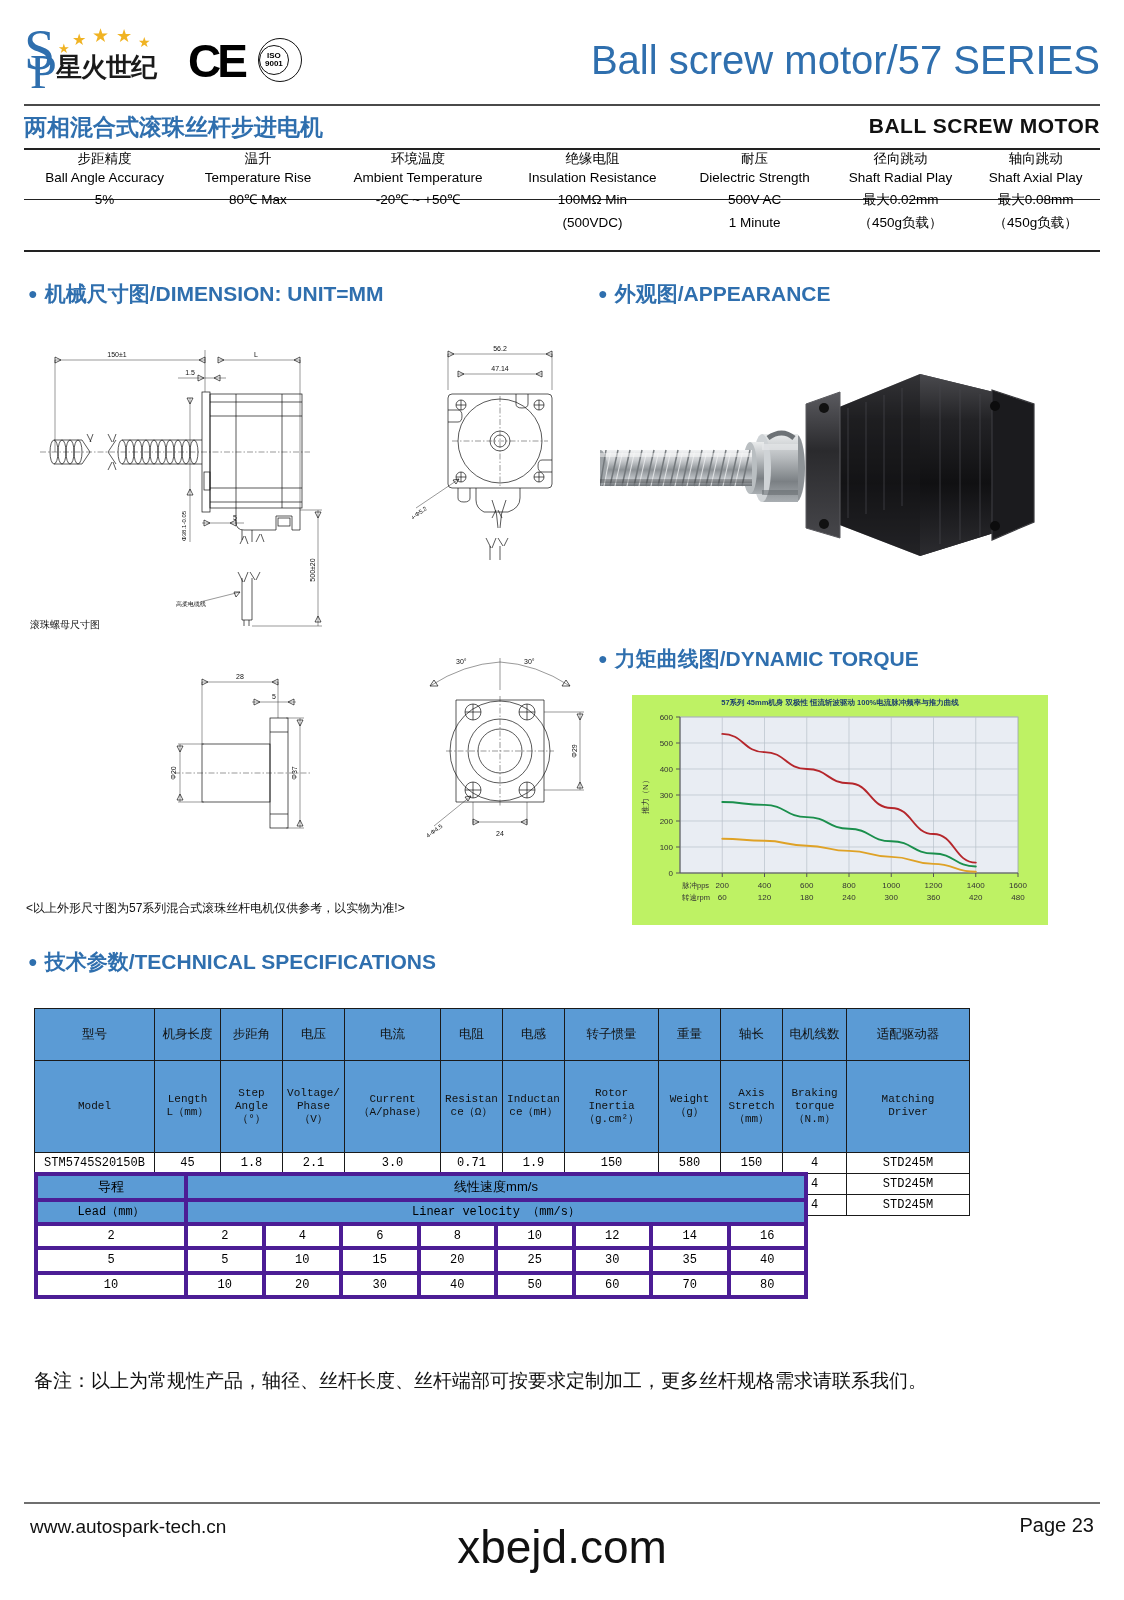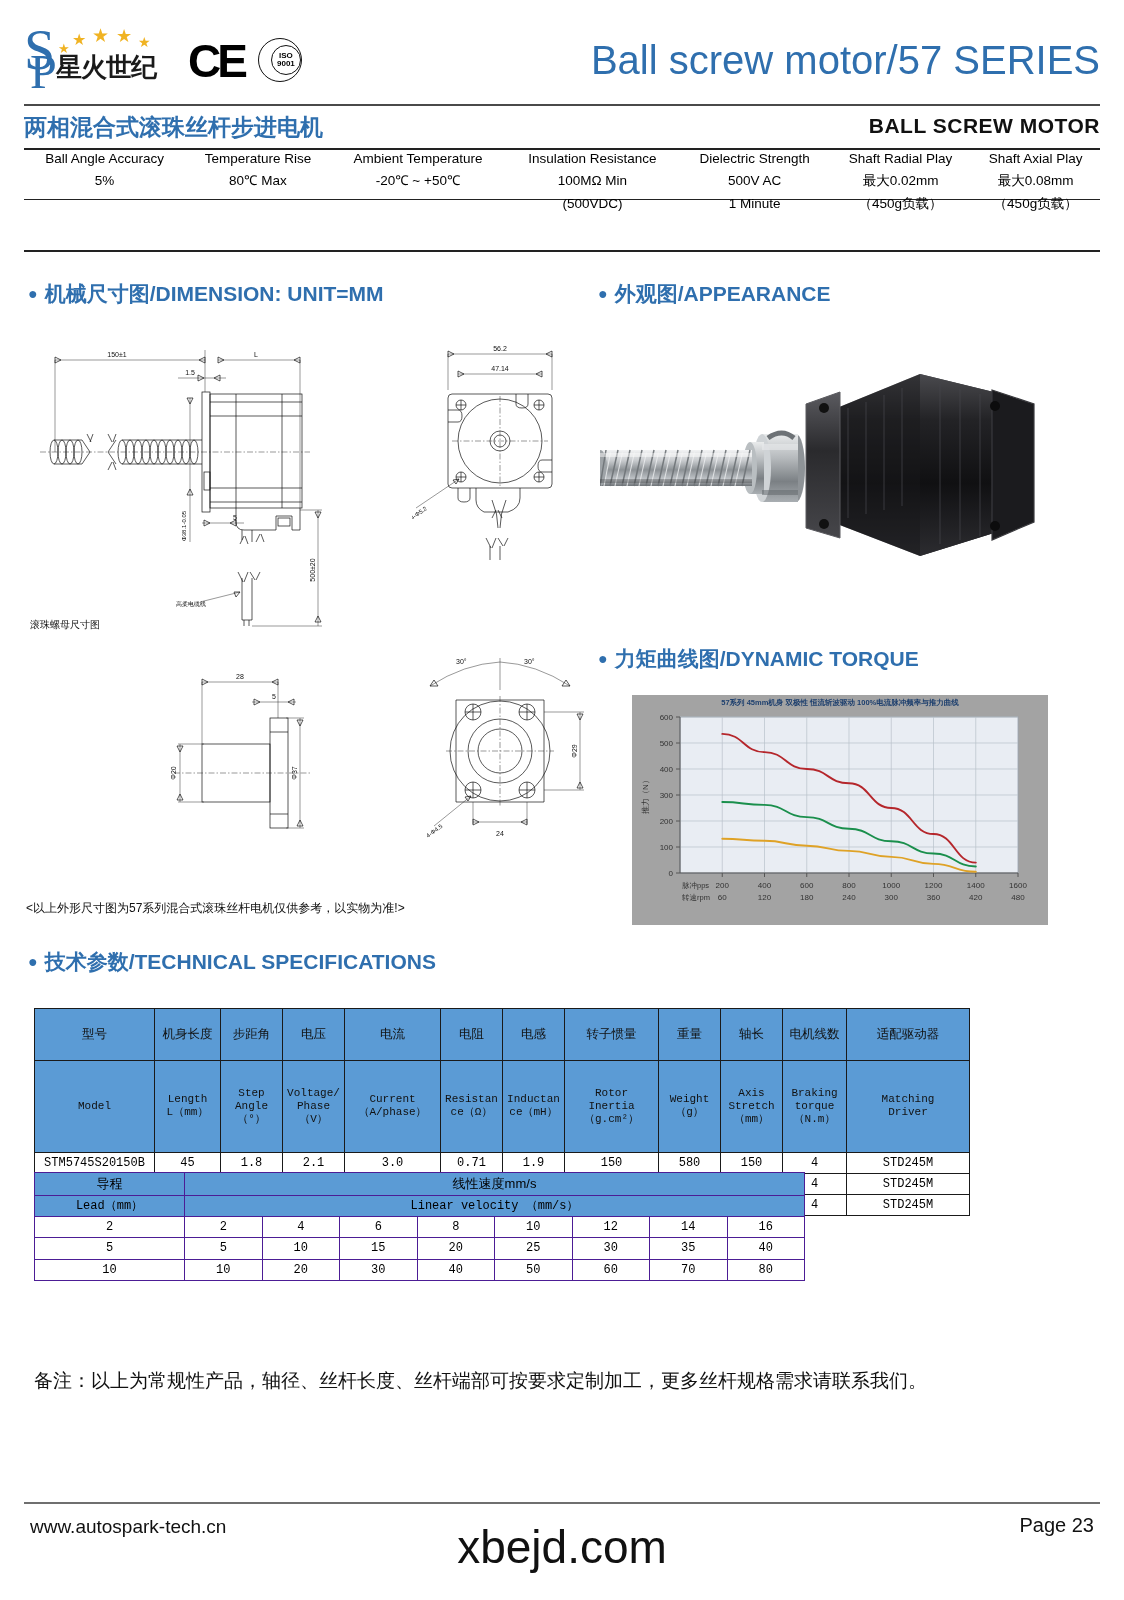--- a/index.html
+++ b/index.html
@@ -29,21 +29,21 @@
     font-size:48px; color:#2f6fae; line-height:1;
   }
   .logo-sp .stars { position:absolute; left:34px; top:2px; width:110px; height:26px; }
   .logo-sp .stars span { position:absolute; color:#f0b323; font-size:17px; line-height:1; }
   .logo-sp .cn {
     position:absolute; left:32px; top:24px;
     font-size:26px; font-weight:bold; color:#1a1a1a;
     letter-spacing:-1px; white-space:nowrap;
   }
   .ce-mark { font-family:"Liberation Sans", sans-serif; font-size:46px; font-weight:bold; letter-spacing:-4px; line-height:1; margin-bottom:4px; }
-  .iso-mark { width:44px; height:44px; border-radius:50%; border:1.5px solid #111; display:flex; flex-direction:column; align-items:flex-end; justify-content:center; margin-bottom:6px; position:relative; }
+  .iso-mark { width:44px; height:44px; border-radius:50%; border:1.5px solid #111; display:flex; flex-direction:column; align-items:flex-start; justify-content:center; margin-bottom:6px; position:relative; }
   .iso-mark .iso-inner { border:1px solid #111; border-radius:50%; width:30px; height:30px; display:flex; flex-direction:column; align-items:center; justify-content:center; font-size:8px; font-weight:bold; line-height:1.05; }
 
   .title-main {
     position:absolute; right:24px; top:38px;
     font-size:40px; font-weight:normal; color:#2f6fae;
     letter-spacing:0px; white-space:nowrap;
   }
   .hr-blue { position:absolute; left:24px; right:24px; top:104px; height:2px; background:#4a4a4a; }
 
   .subhead-row { position:relative; height:36px; margin-top:4px; }
@@ -78,33 +78,33 @@
   .ln-thin { stroke:#333; stroke-width:.5; fill:none; }
   .ln-dash { stroke:#333; stroke-width:.5; fill:none; stroke-dasharray:6 2 1.5 2; }
 
   .note-small { position:absolute; font-size:11px; color:#111; }
   .note-disclaimer { position:absolute; left:26px; top:900px; font-size:12px; color:#111; white-space:nowrap; }
 
   
   .photo { position:absolute; left:600px; top:350px; width:500px; height:280px; }
 
   
-  .chart-wrap { position:absolute; left:632px; top:695px; width:416px; height:230px; background:#a3a3a3;text-decoration:underline; }
+  .chart-wrap { position:absolute; left:632px; top:695px; width:416px; height:230px; background:#bef264;text-decoration:underline; }
   .chart-title { position:absolute; left:0; right:0; top:3px; text-align:center; font-size:7.5px; color:#1d3f6e; font-weight:bold; white-space:nowrap; }
 
   
   .tech-table { position:absolute; left:34px; top:1008px; border-collapse:collapse; font-family:"Liberation Mono", monospace; }
   .tech-table th, .tech-table td { border:1px solid #1a1a1a; text-align:center; font-size:11px; line-height:1.18; padding:1px 2px; }
   .tech-table thead th { background:#5b9bd5; color:#111; font-weight:normal; }
   .tech-table thead th.cn { font-family:"Liberation Sans", sans-serif; font-size:12.5px; padding:18px 2px; }
   .tech-table tbody td { background:#fff; padding:3px 2px; font-size:12px; }
 
   
   .lead-table { position:absolute; left:34px; top:1172px; border-collapse:collapse; font-family:"Liberation Mono", monospace; }
-  .lead-table th, .lead-table td { border:1px solid #4c1d95; text-align:center; font-size:12px; line-height:1.2; padding:3px 2px; }
+  .lead-table th, .lead-table td { border:4px solid #4c1d95; text-align:center; font-size:12px; line-height:1.2; padding:3px 2px; }
   .lead-table th { background:#5b9bd5; font-weight:normal; }
   .lead-table th.cn { font-family:"Liberation Sans", sans-serif; font-size:13px; }
   .lead-table td { background:#fff; }
 
   
   .remark { position:absolute; left:34px; top:1368px; font-size:19px; color:#111; white-space:nowrap; }
 
   
   .foot-line { position:absolute; left:24px; top:1502px; width:1076px; height:2px; background:#6f6f6f; }
   .foot-url { position:absolute; left:30px; top:1516px; font-size:19px; color:#111; }
@@ -145,20 +145,29 @@
   <div class="subhead-row">
     <div class="sub-cn">两相混合式滚珠丝杆步进电机</div>
     <div class="sub-en">BALL SCREW MOTOR</div>
   </div>
 
   <div class="line-top"></div>
   <div class="line-mid"></div>
   <div class="line-bot"></div>
   <table class="spec-table">
     <tbody>
+        <tr class="cn-row">
+      <td>步距精度</td>
+      <td>温升</td>
+      <td>环境温度</td>
+      <td>绝缘电阻</td>
+      <td>耐压</td>
+      <td>径向跳动</td>
+      <td>轴向跳动</td>
+    </tr>
     <tr class="en-row">
       <td>Ball Angle Accuracy</td>
       <td>Temperature Rise</td>
       <td>Ambient Temperature</td>
       <td>Insulation Resistance</td>
       <td>Dielectric Strength</td>
       <td>Shaft Radial Play</td>
       <td>Shaft Axial Play</td>
     </tr>
     <tr>

